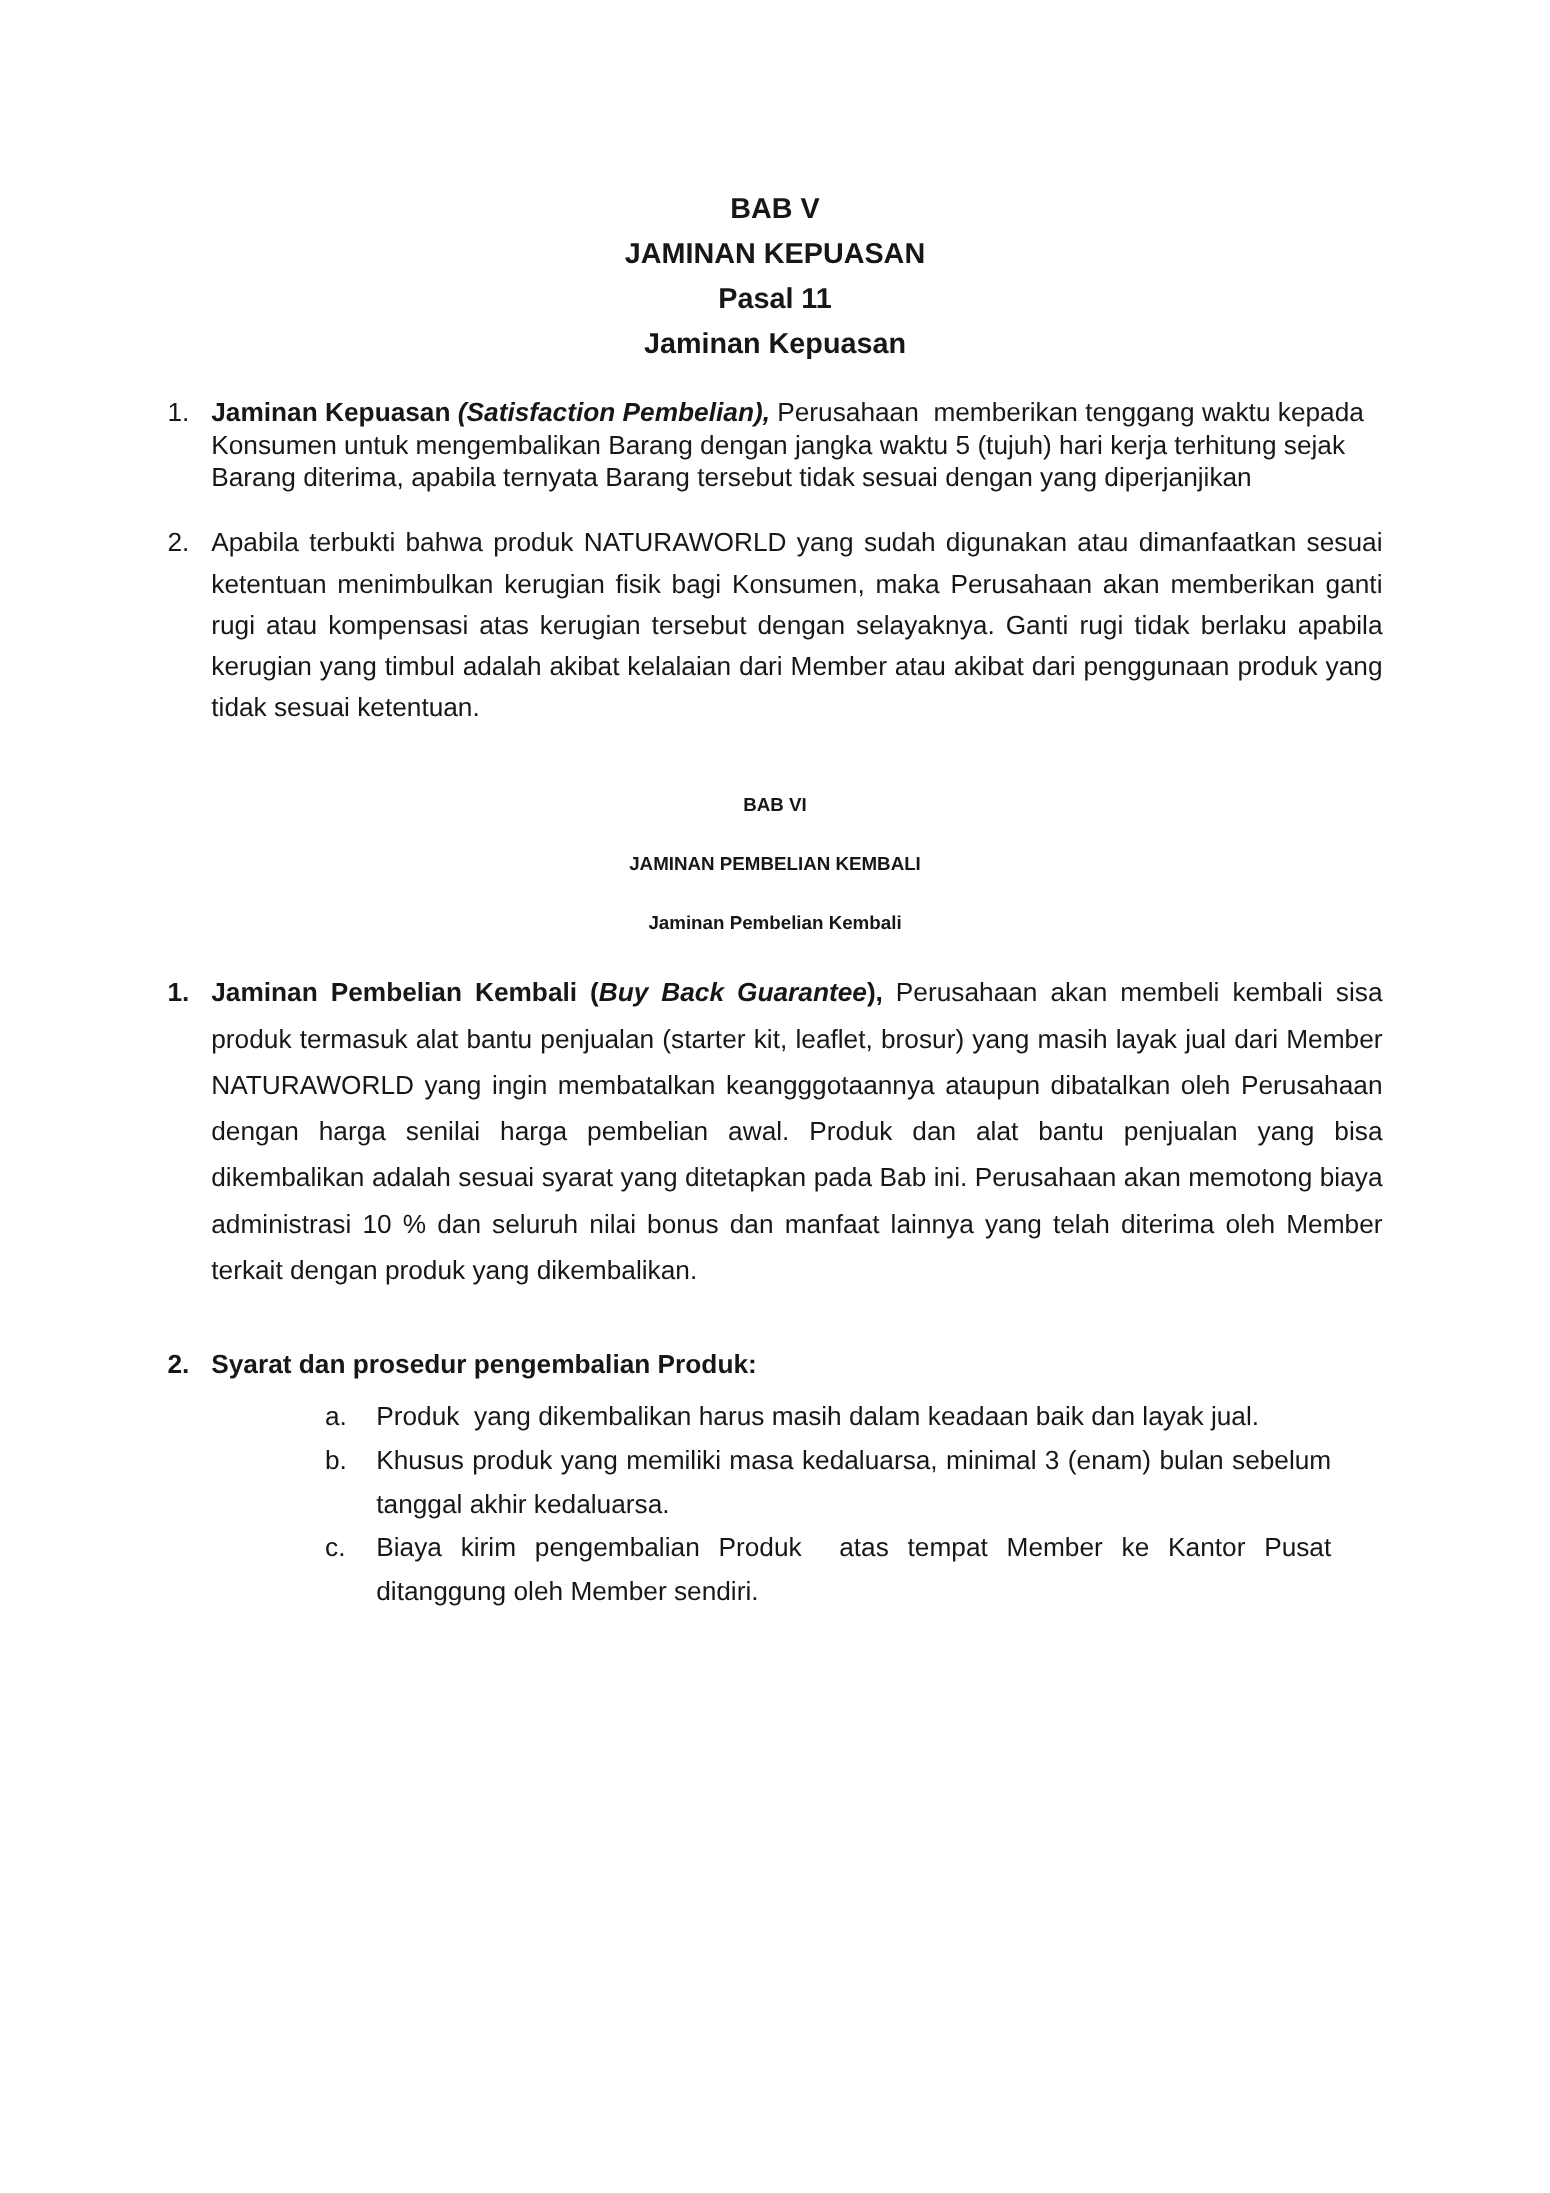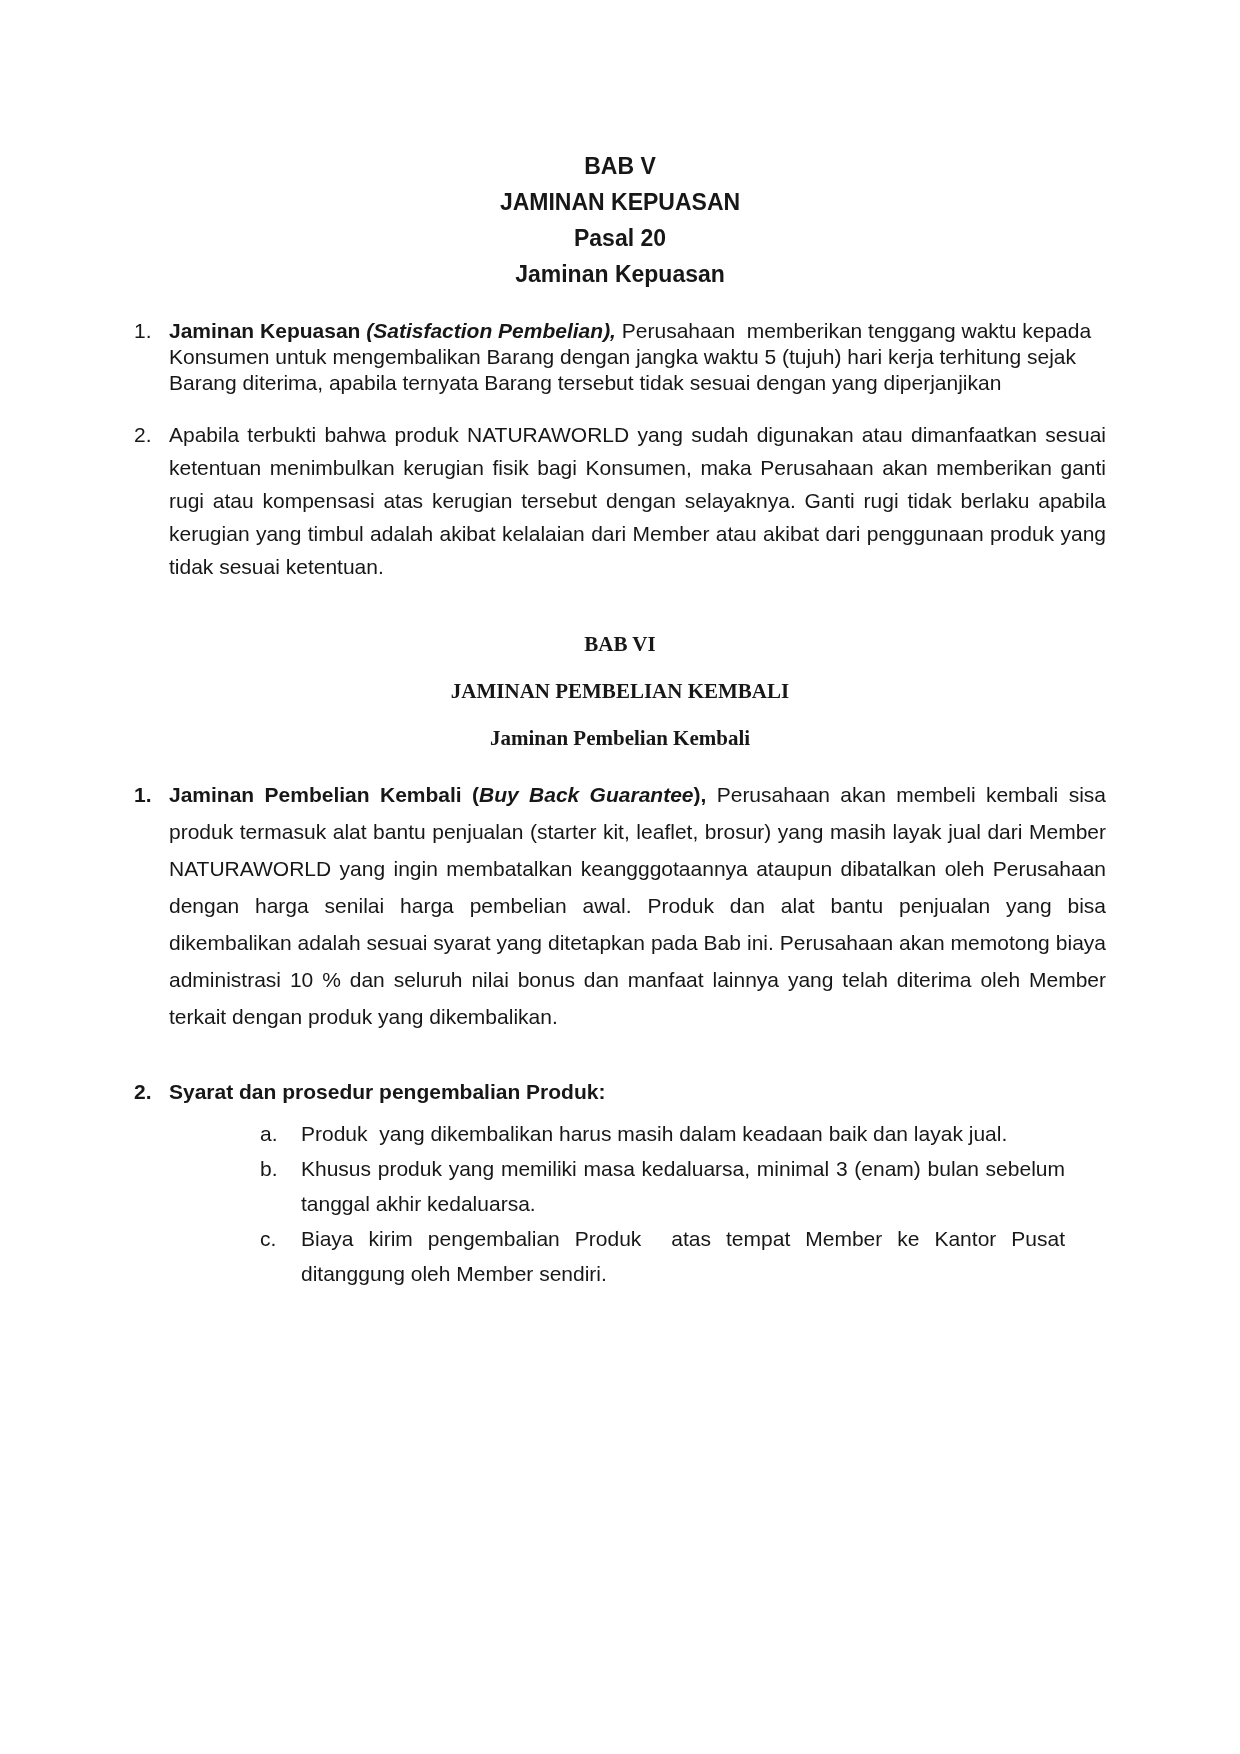--- a/index.html
+++ b/index.html
@@ -15,21 +15,21 @@
     color: #171717;
     font-family: "Liberation Sans", sans-serif;
     font-size: 21px;
     box-sizing: border-box;
     padding: 148px 134px 0 134px;
     overflow: hidden;
   }
   
   .heading-block { text-align: center; font-weight: bold; }
   .hb-tight .h-line { line-height: 36px; font-size: 23px; }
-  .hb-wide  .h-line { line-height: 47px; font-size: 21px; font-family: Liberation Serif, serif; }
+  .hb-wide  .h-line { line-height: 47px; font-size: 15px; }
   .hb7 { margin-top: 60px; }
   .hb7 .h-line { line-height: 34px; font-size: 23px; }
 
   
   .list-item {
     position: relative;
     padding-left: 35px;
     box-sizing: border-box;
   }
   .list-item .num {
@@ -82,21 +82,21 @@
   .hb5 { margin-top: 0; }
 </style>
 </head>
 <body>
 
 <div class="page">
 
   <div class="heading-block hb-tight hb5">
     <div class="h-line">BAB V</div>
     <div class="h-line">JAMINAN KEPUASAN</div>
-    <div class="h-line">Pasal 20</div>
+    <div class="h-line">Pasal 11</div>
     <div class="h-line">Jaminan Kepuasan</div>
   </div>
 
   <div class="list-item item-p11-1">
     <span class="num">1.</span>
     <span class="li-body"><span class="b">Jaminan Kepuasan </span><span class="bi">(Satisfaction Pembelian),</span><span> Perusahaan  memberikan tenggang waktu kepada Konsumen untuk mengembalikan Barang dengan jangka waktu 5 (tujuh) hari kerja terhitung sejak Barang diterima, apabila ternyata Barang tersebut tidak sesuai dengan yang diperjanjikan</span></span>
   </div>
 
   <div class="list-item item-p11-2">
     <span class="num">2.</span>

